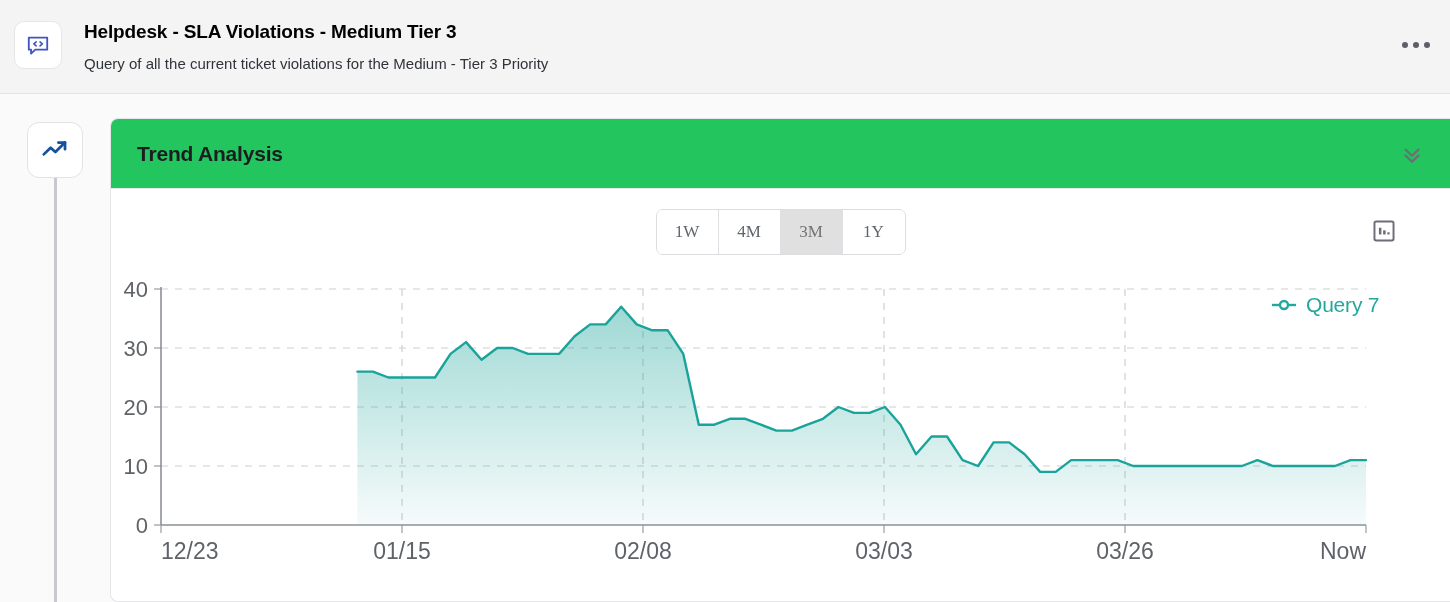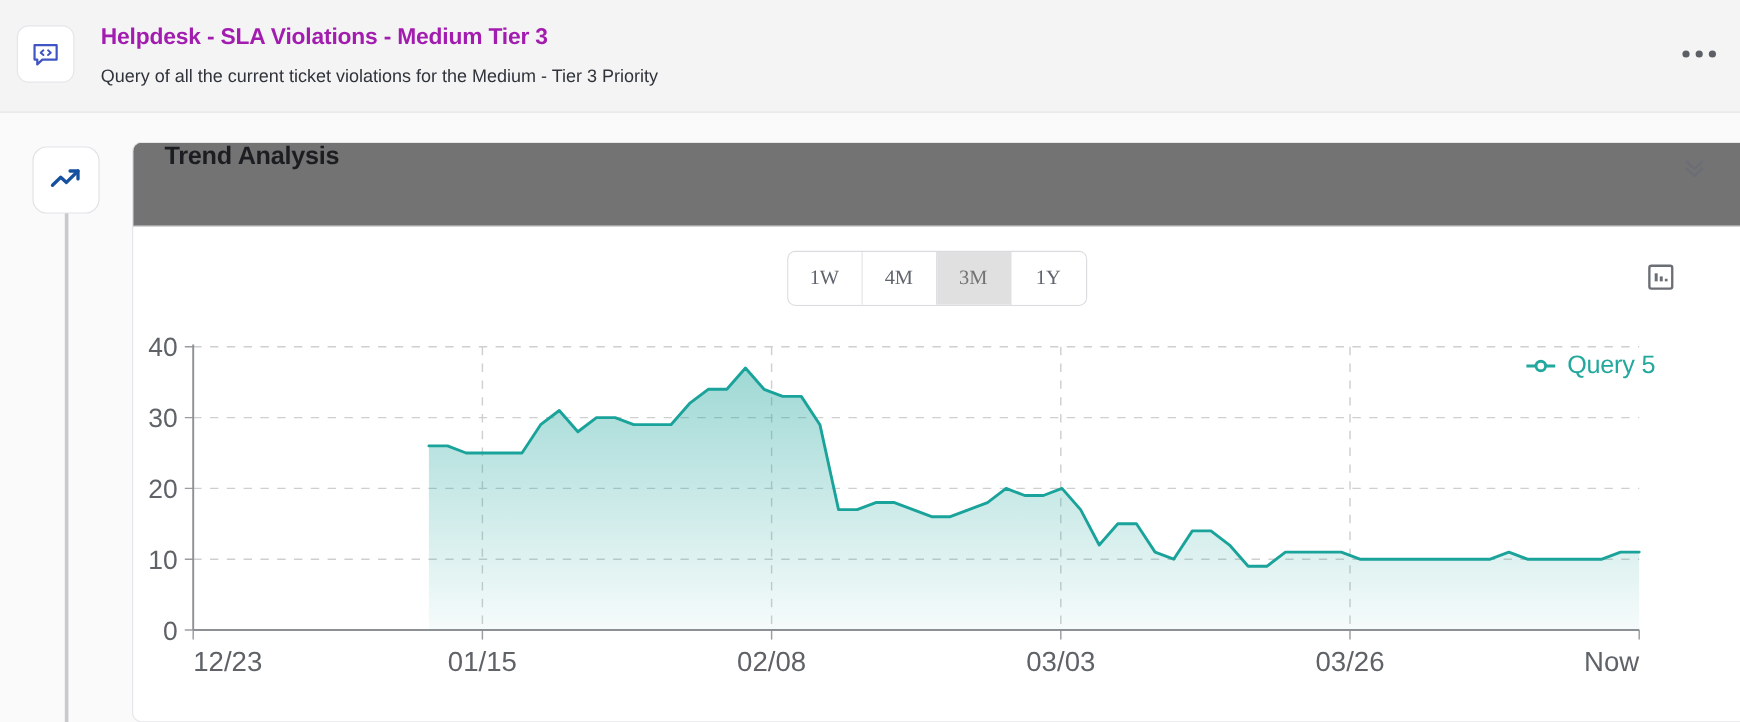--- a/index.html
+++ b/index.html
@@ -29,21 +29,21 @@
     border-radius: 10px;
     display: flex; align-items: center; justify-content: center;
     flex: 0 0 auto;
     margin-top: 3px;
   }
   .header-text { margin-left: 22px; padding-top: 2px; }
   .header-title {
     font-size: 19px;
     font-weight: bold;
     letter-spacing: -0.15px;
-    color: #a21caf;
+    color: #000000;
     line-height: 24px;
   }
   .header-subtitle {
     font-size: 15px;
     color: #30343a;
     line-height: 24px;
     margin-top: 8px;
     font-weight: normal;
   }
   .header-menu {
@@ -103,23 +103,24 @@
     background: #ffffff;
     border: 1px solid #e6e6ea;
     border-right: none;
     border-radius: 8px 0 0 8px;
     display: flex;
     flex-direction: column;
     overflow: hidden;
   }
   .card-head {
     height: 70px;
-    background: #737373;
+    background: #22c55e;
     border-bottom: 1px solid #e8e8ec;
     display: flex;
+    align-items: center;
     padding: 0 18px 0 26px;
   }
   .card-title {
     font-size: 21px;
     font-weight: bold;
     color: #1b1d21;
     letter-spacing: -0.2px;
   }
   .card-head-spacer { flex: 1 1 auto; }
   .collapse-btn {
@@ -307,19 +308,19 @@
             <line x1="50" y1="250" x2="1255" y2="250" stroke="#8d9095" stroke-width="1.6"></line>
             <path d="M246.41500000000002 96.6 L261.93169230769234 96.6 L277.4483846153846 102.5 L292.96507692307694 102.5 L308.48176923076926 102.5 L323.9984615384616 102.5 L339.51515384615385 78.9 L355.0318461538462 67.1 L370.5485384615385 84.80000000000001 L386.0652307692308 73 L401.5819230769231 73 L417.09861538461536 78.9 L432.6153076923077 78.9 L448.132 78.9 L463.64869230769233 61.19999999999999 L479.1653846153846 49.400000000000006 L494.682076923077 49.400000000000006 L510.1987692307692 31.69999999999999 L525.7154615384616 49.400000000000006 L541.2321538461538 55.30000000000001 L556.7488461538462 55.30000000000001 L572.2655384615385 78.9 L587.7822307692308 149.7 L603.2989230769231 149.7 L618.8156153846154 143.8 L634.3323076923077 143.8 L649.849 149.7 L665.3656923076924 155.6 L680.8823846153846 155.6 L696.399076923077 149.7 L711.9157692307692 143.8 L727.4324615384616 132 L742.9491538461539 137.9 L758.4658461538461 137.9 L773.9825384615385 132 L789.4992307692307 149.7 L805.0159230769231 179.2 L820.5326153846153 161.5 L836.0493076923077 161.5 L851.566 185.1 L867.0826923076924 191 L882.5993846153846 167.4 L898.116076923077 167.4 L913.6327692307692 179.2 L929.1494615384615 196.9 L944.6661538461539 196.9 L960.1828461538463 185.1 L975.6995384615385 185.1 L991.2162307692308 185.1 L1006.732923076923 185.1 L1022.2496153846155 191 L1037.7663076923077 191 L1053.283 191 L1068.7996923076923 191 L1084.3163846153848 191 L1099.833076923077 191 L1115.3497692307692 191 L1130.8664615384616 191 L1146.3831538461538 185.1 L1161.899846153846 191 L1177.4165384615385 191 L1192.933230769231 191 L1208.4499230769231 191 L1223.9666153846154 191 L1239.4833076923078 185.1 L1255 185.1 L1255 250 L246.41500000000002 250 Z" fill="url(#areaGrad)" stroke="none"></path>
             <path d="M246.41500000000002 96.6 L261.93169230769234 96.6 L277.4483846153846 102.5 L292.96507692307694 102.5 L308.48176923076926 102.5 L323.9984615384616 102.5 L339.51515384615385 78.9 L355.0318461538462 67.1 L370.5485384615385 84.80000000000001 L386.0652307692308 73 L401.5819230769231 73 L417.09861538461536 78.9 L432.6153076923077 78.9 L448.132 78.9 L463.64869230769233 61.19999999999999 L479.1653846153846 49.400000000000006 L494.682076923077 49.400000000000006 L510.1987692307692 31.69999999999999 L525.7154615384616 49.400000000000006 L541.2321538461538 55.30000000000001 L556.7488461538462 55.30000000000001 L572.2655384615385 78.9 L587.7822307692308 149.7 L603.2989230769231 149.7 L618.8156153846154 143.8 L634.3323076923077 143.8 L649.849 149.7 L665.3656923076924 155.6 L680.8823846153846 155.6 L696.399076923077 149.7 L711.9157692307692 143.8 L727.4324615384616 132 L742.9491538461539 137.9 L758.4658461538461 137.9 L773.9825384615385 132 L789.4992307692307 149.7 L805.0159230769231 179.2 L820.5326153846153 161.5 L836.0493076923077 161.5 L851.566 185.1 L867.0826923076924 191 L882.5993846153846 167.4 L898.116076923077 167.4 L913.6327692307692 179.2 L929.1494615384615 196.9 L944.6661538461539 196.9 L960.1828461538463 185.1 L975.6995384615385 185.1 L991.2162307692308 185.1 L1006.732923076923 185.1 L1022.2496153846155 191 L1037.7663076923077 191 L1053.283 191 L1068.7996923076923 191 L1084.3163846153848 191 L1099.833076923077 191 L1115.3497692307692 191 L1130.8664615384616 191 L1146.3831538461538 185.1 L1161.899846153846 191 L1177.4165384615385 191 L1192.933230769231 191 L1208.4499230769231 191 L1223.9666153846154 191 L1239.4833076923078 185.1 L1255 185.1" fill="none" stroke="#1aa39a" stroke-width="2.4" stroke-linejoin="round" stroke-linecap="round"></path>
           </svg>
 
         <div class="legend">
           <svg width="26" height="12" viewBox="0 0 26 12">
             <line x1="1" y1="6" x2="25" y2="6" stroke="#23a89e" stroke-width="2.4"></line>
             <circle cx="13" cy="6" r="4" fill="#ffffff" stroke="#23a89e" stroke-width="2.4"></circle>
           </svg>
-          <span class="legend-label">Query 5</span>
+          <span class="legend-label">Query 7</span>
         </div>
       </div>
 
     </div>
   </div>
 </div>
 
 </body></html>

